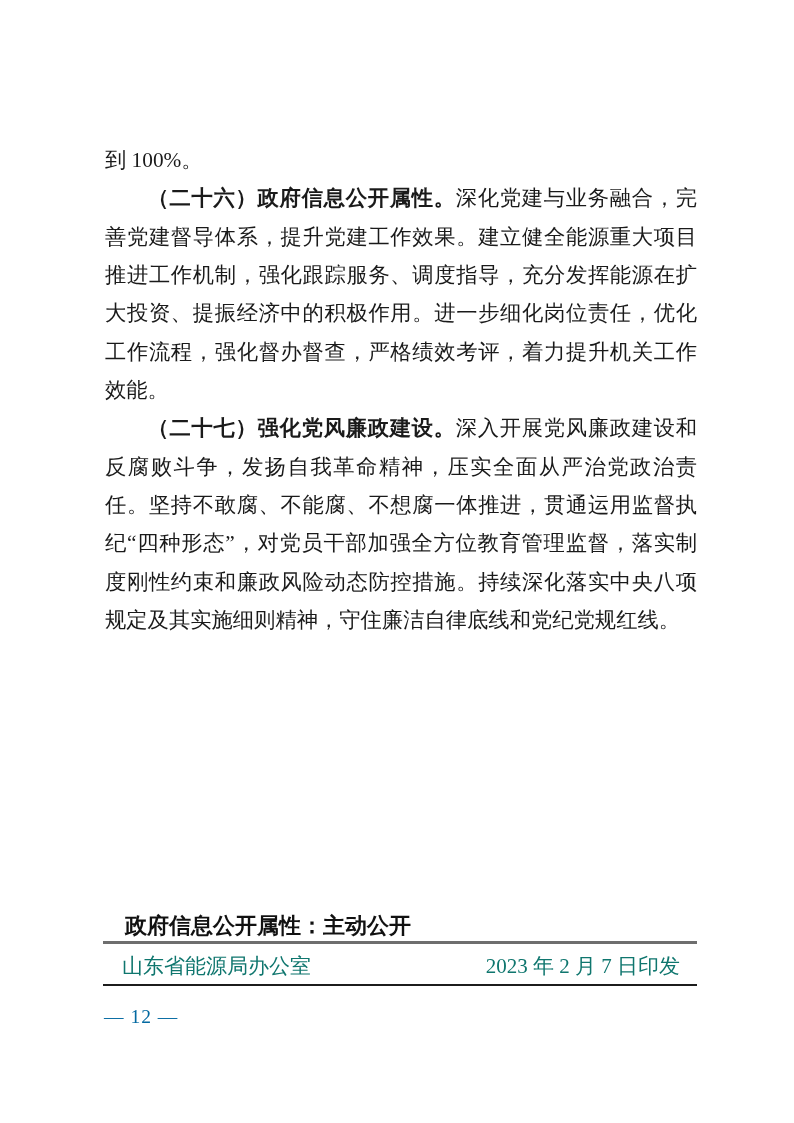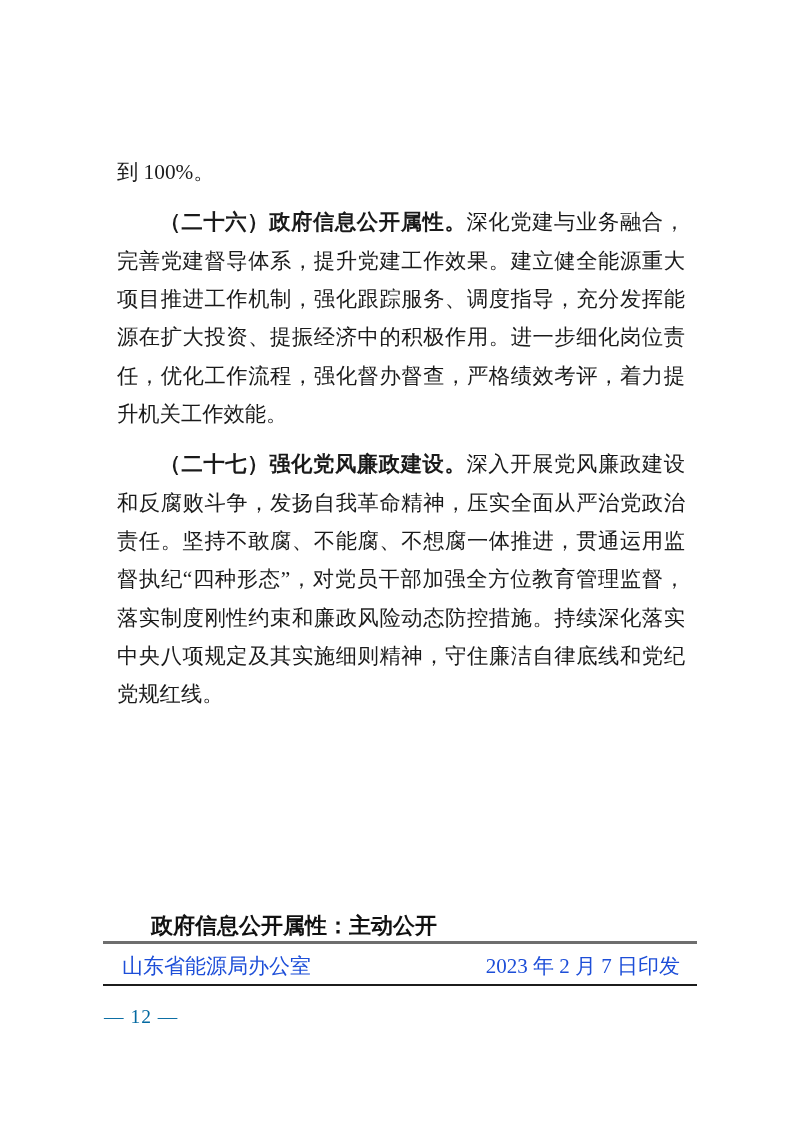--- a/index.html
+++ b/index.html
@@ -20,35 +20,34 @@
   .doc-body {
     position: absolute;
     left: 105px;
     top: 141px;
     width: 592px;
     font-size: 21.3px;
     line-height: 38.35px;
     color: #1a1a1a;
     text-align: justify;
   }
-  .doc-body p { margin: 12px; padding: 0; }
+  .doc-body p { margin: 0; padding: 0; }
   .para-indent { text-indent: 2em; }
   .para-lead { font-weight: 600; }
   
   .footer-attr {
     position: absolute;
     left: 125px;
     top: 912px;
     font-family: "Liberation Sans", "DejaVu Sans", sans-serif;
     font-weight: bold;
     font-size: 22px;
     line-height: 28px;
     color: #111111;
     white-space: nowrap;
-    margin-left: 26px;
   }
   .rule-thick {
     position: absolute;
     left: 103px;
     top: 941px;
     width: 594px;
     height: 3px;
     background: #6e6e6e;
   }
   .footer-row {
@@ -56,21 +55,21 @@
     left: 103px;
     top: 951px;
     width: 594px;
     box-sizing: border-box;
     padding: 0 17px 0 19px;
     display: flex;
     justify-content: space-between;
     align-items: center;
     font-size: 21px;
     line-height: 30px;
-    color: #1d4ed8;
+    color: #0f766e;
     white-space: nowrap;
   }
   .rule-thin {
     position: absolute;
     left: 103px;
     top: 984px;
     width: 594px;
     height: 2px;
     background: #1c1c1c;
   }

